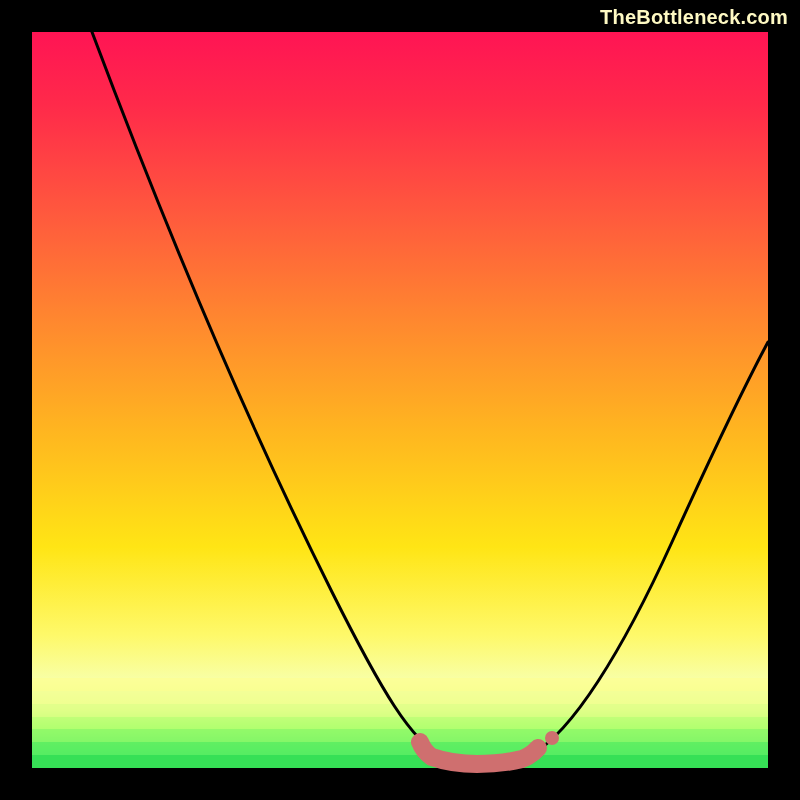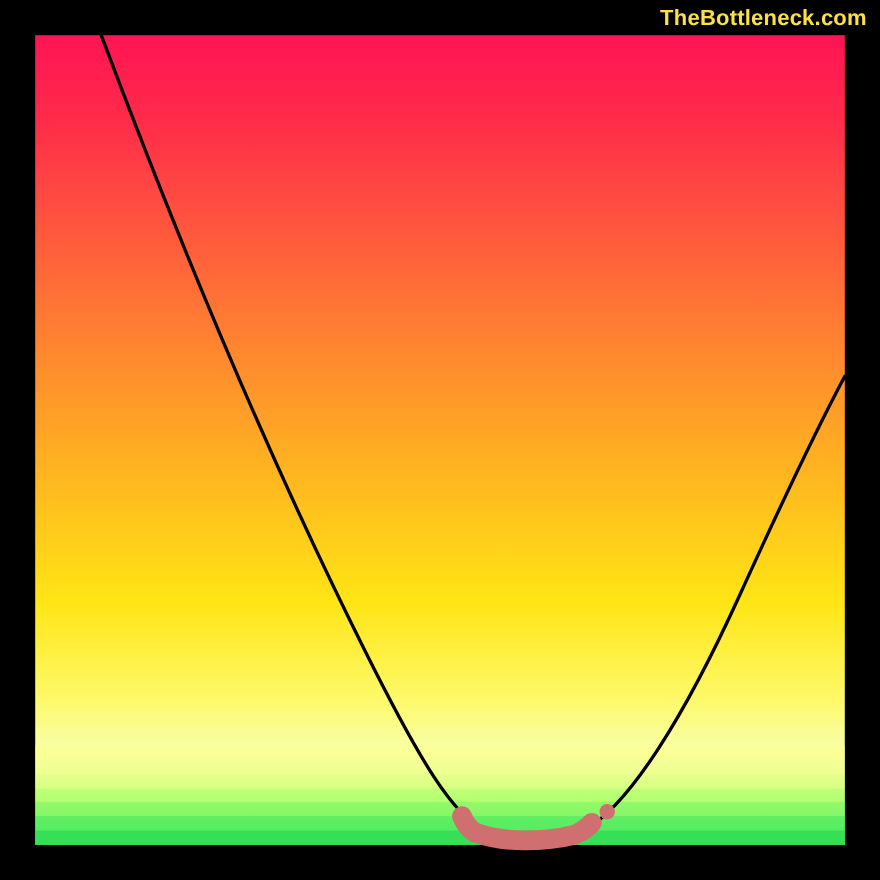--- a/index.html
+++ b/index.html
@@ -14,21 +14,21 @@
   .frame {
     position: relative;
     width: 800px;
     height: 800px;
     background: #000;
   }
   .watermark {
     position: absolute;
     top: 6px;
     right: 12px;
-    color: #fde047;
+    color: #fef9c3;
     font-size: 20px;
     font-weight: 600;
     letter-spacing: 0.2px;
     z-index: 10;
   }
   .plot {
     position: absolute;
     left: 32px;
     top: 32px;
     width: 736px;

